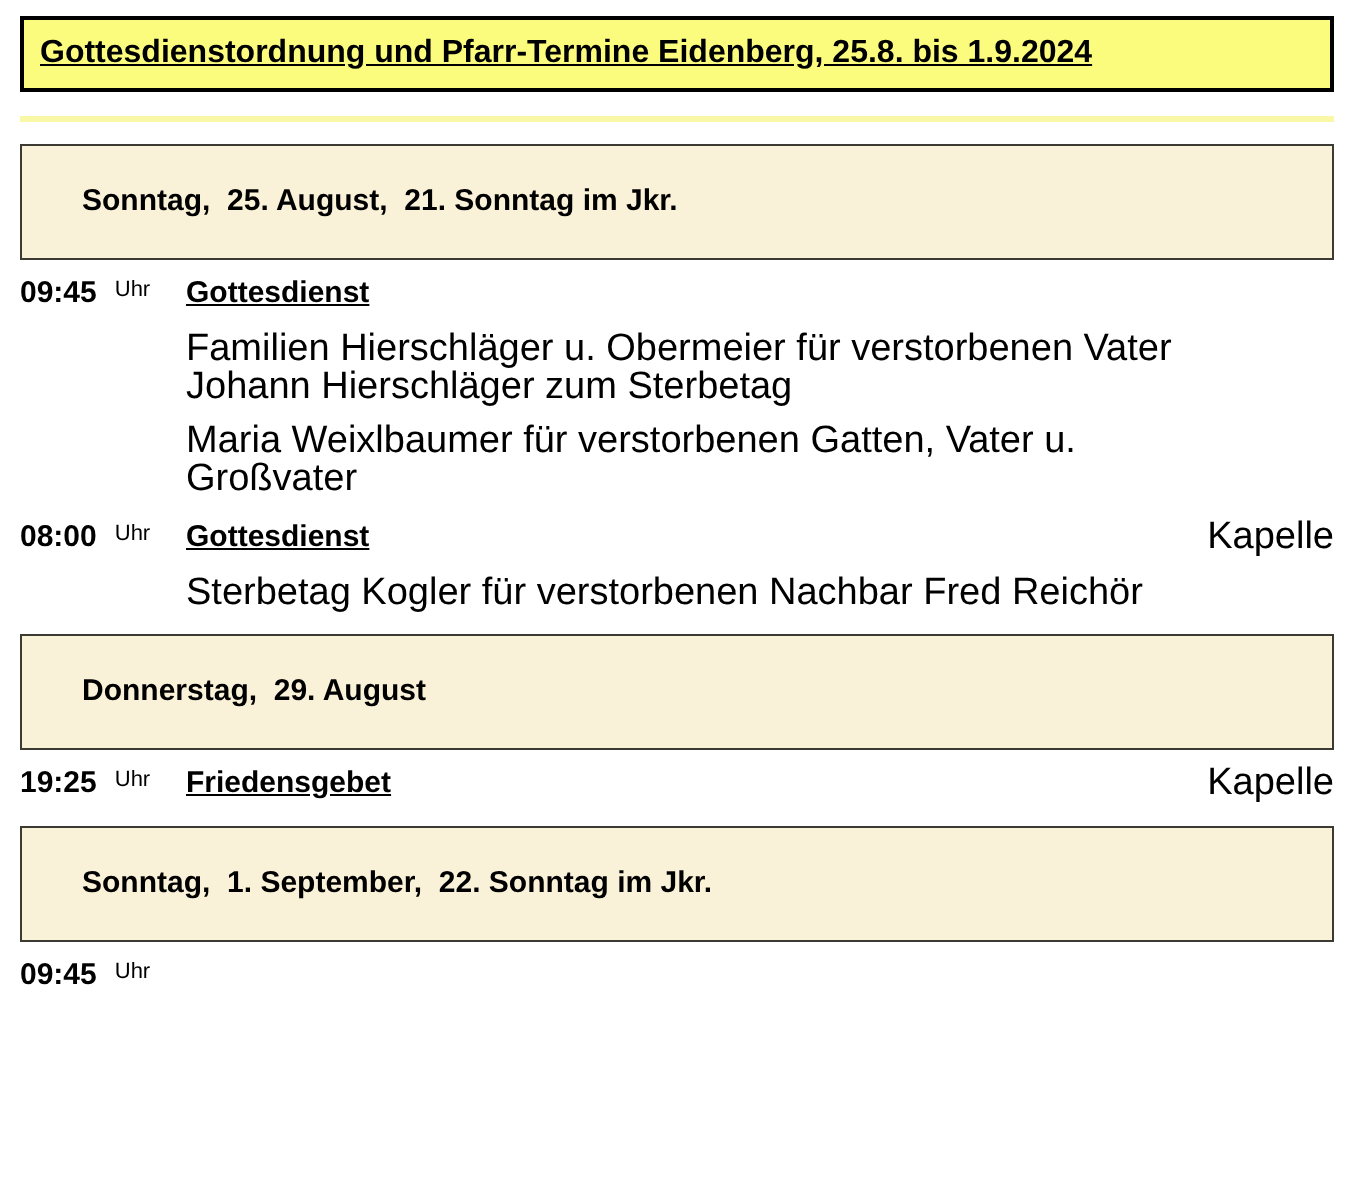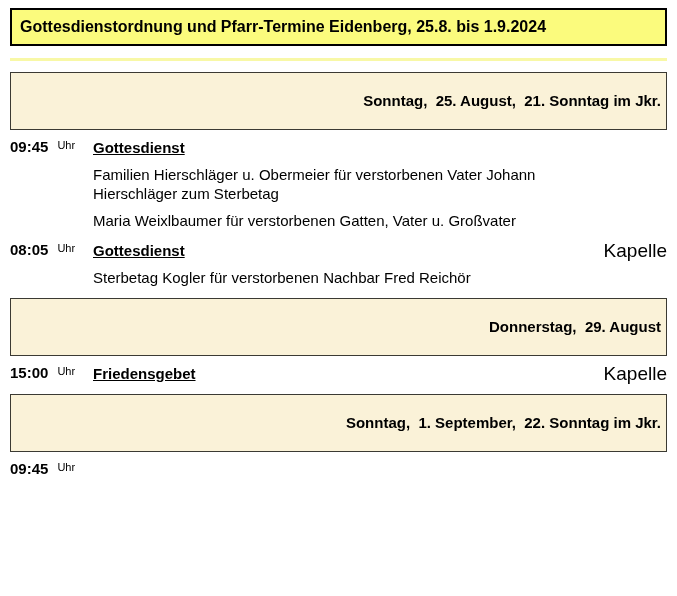--- a/index.html
+++ b/index.html
@@ -16,46 +16,46 @@
   }
 
   .title-box {
     border: 2px solid #000;
     background: var(--highlight_yellow, #fbfb7d);
     font-weight: bold;
     font-size: 16px;
     line-height: 20px;
     padding: 7px 8px;
     white-space: pre-wrap;
+    text-decoration: underline;
   }
 
   .thin-divider {
     margin-top: 12px;
     height: 3px;
     background: var(--divider_yellow, #f8f8a6);
   }
 
   .sections { margin-top: 0; }
 
   .day-section { margin-top: 11px; }
 
   .day-header {
     border: 1px solid var(--bar_border, #3b3a33);
     background: var(--section_cream, #faf2d8);
     padding: 2px 5px 3px 5px;
     font-weight: bold;
     font-size: 15px;
     line-height: 17px;
     white-space: pre-wrap;
-    text-align: right;
   }
 
   .time-row {
     display: flex;
-    align-items: center;
+    align-items: flex-start;
     margin-top: 8px;
     line-height: 18px;
   }
   .time-cell {
     width: 83px;
     flex-shrink: 0;
   }
   .time { font-weight: bold; font-size: 15px; }
   .unit {
     font-size: 11px;
@@ -65,21 +65,21 @@
     font-weight: normal;
   }
   .event { font-weight: bold; font-size: 15px; text-decoration: underline; }
   .location { margin-left: auto; font-size: 19px; }
 
   .intention {
     margin-left: 83px;
     margin-top: 8px;
     max-width: 517px;
     line-height: 19px;
-    font-size: 15px;
+    font-size: 19px;
   }
 </style>
 </head>
 <body>
 
 <div class="title-box">Gottesdienstordnung und Pfarr-Termine Eidenberg, 25.8. bis 1.9.2024</div>
 
 <div class="thin-divider"></div>
 
 <div class="sections">
@@ -99,38 +99,38 @@
   <div class="intention">Familien Hierschläger u. Obermeier für verstorbenen Vater Johann Hierschläger zum Sterbetag</div>
         <div class="intention">Maria Weixlbaumer für verstorbenen Gatten, Vater u. Großvater</div>
       </div>
 </section>
 
   <section class="day-section">
 
   <div class="entry">
     <div class="time-row">
       <span class="time-cell">
-        <span class="time">08:05</span><span class="unit">Uhr</span>
+        <span class="time">08:00</span><span class="unit">Uhr</span>
       </span>
       <span class="event">Gottesdienst</span>
       <span class="location">Kapelle</span>
     </div>
   <div class="intention">Sterbetag Kogler für verstorbenen Nachbar Fred Reichör</div>
       </div>
 </section>
 
   <section class="day-section">
     <div class="day-header">
       <span class="day-header-text">Donnerstag,  29. August</span>
     </div>
 
   <div class="entry">
     <div class="time-row">
       <span class="time-cell">
-        <span class="time">15:00</span><span class="unit">Uhr</span>
+        <span class="time">19:25</span><span class="unit">Uhr</span>
       </span>
       <span class="event">Friedensgebet</span>
       <span class="location">Kapelle</span>
     </div>
   </div>
 </section>
 
   <section class="day-section">
     <div class="day-header">
       <span class="day-header-text">Sonntag,  1. September,  22. Sonntag im Jkr.</span>

